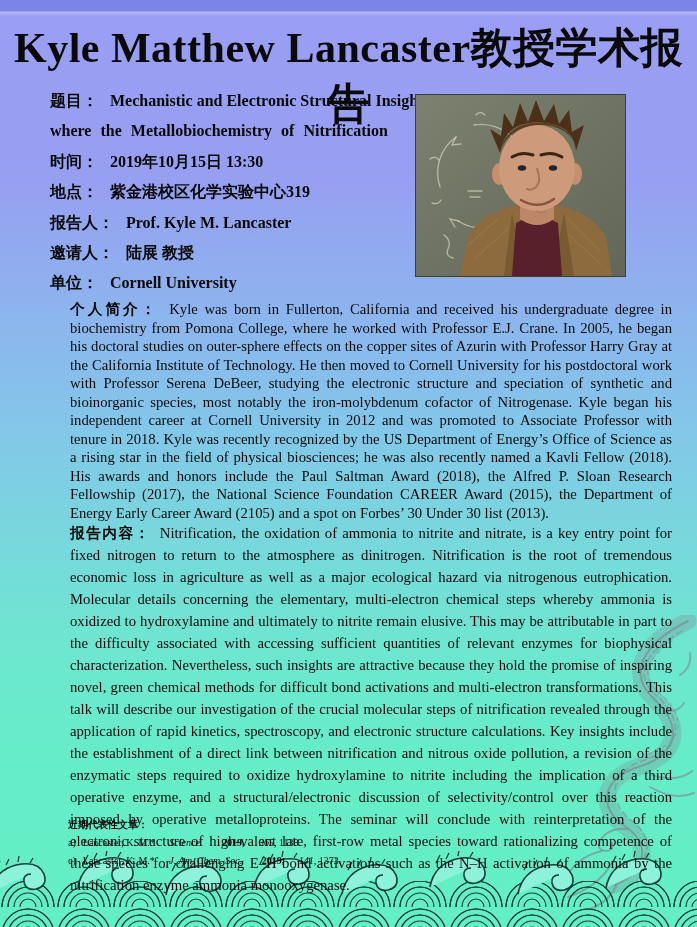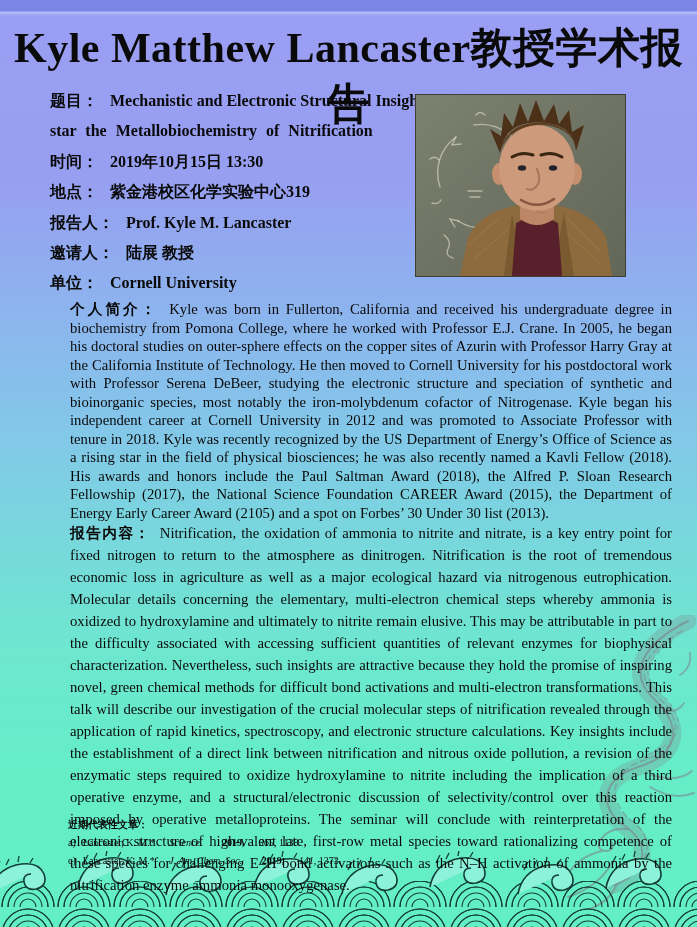--- a/index.html
+++ b/index.html
@@ -48,21 +48,21 @@
 
 <div class="page">
 
   <h1 class="title">Kyle Matthew Lancaster教授学术报告</h1>
 
   <div class="info">
     <div class="info-line">
       <span class="zh">题目：</span><span>Mechanistic and Electronic Structural Insights</span>
     </div>
     <div class="info-line">
-      <span class="wide">star the Metallobiochemistry of Nitrification</span>
+      <span class="wide">where the Metallobiochemistry of Nitrification</span>
     </div>
     <div class="info-line">
       <span class="zh">时间：</span><span>2019年10月15日 13:30</span>
     </div>
     <div class="info-line">
       <span class="zh">地点：</span><span>紫金港校区化学实验中心319</span>
     </div>
     <div class="info-line">
       <span class="zh">报告人：</span><span>Prof. Kyle M. Lancaster</span>
     </div>

